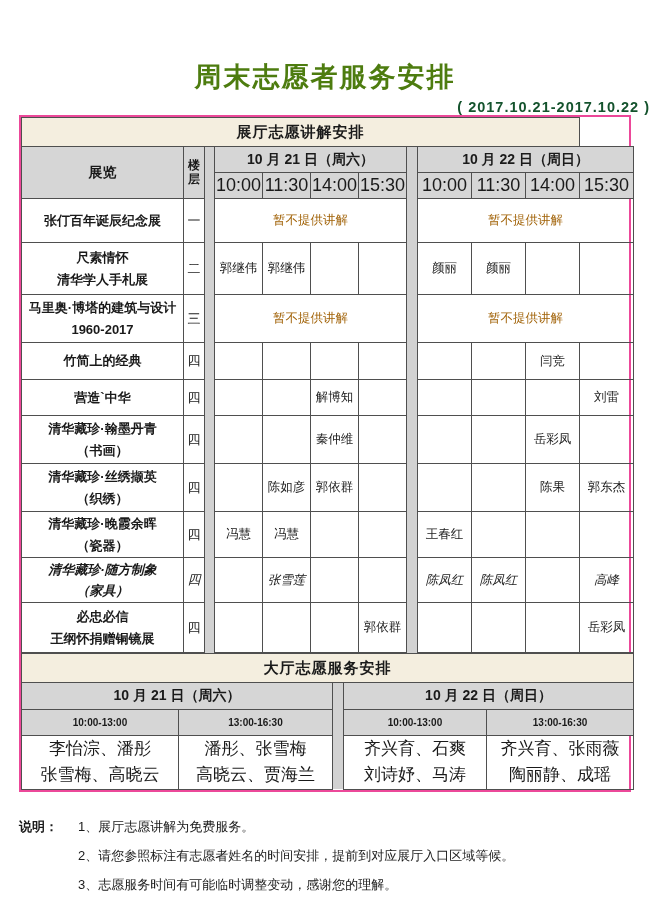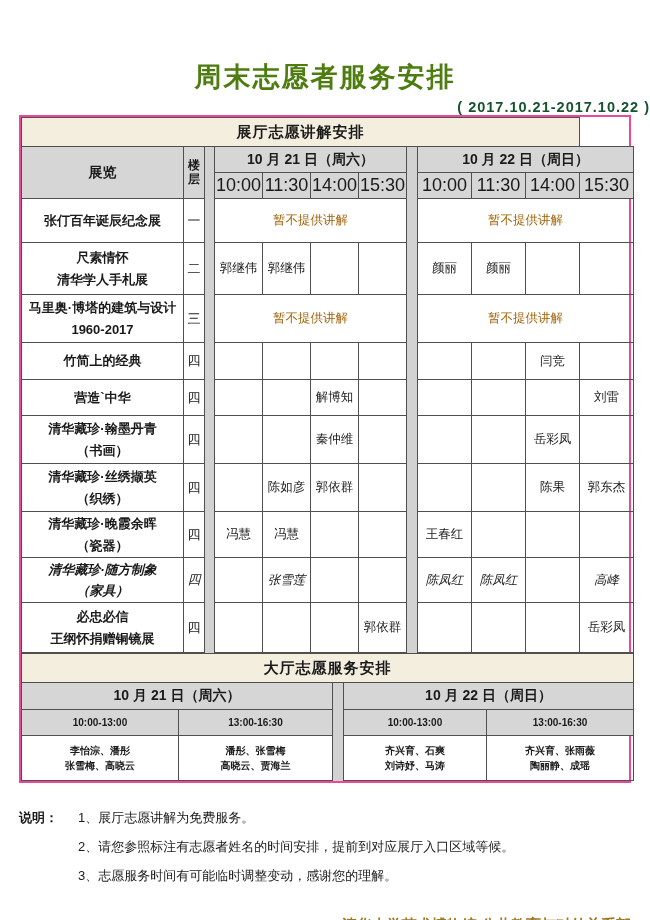--- a/index.html
+++ b/index.html
@@ -31,21 +31,21 @@
   td.hdr{background:#d6d6d6;font-weight:bold;font-size:14px;}
   td.hdr-floor{background:#d6d6d6;font-weight:bold;font-size:12px;line-height:1.15;}
   td.time{background:#d6d6d6;font-weight:normal;font-size:18px;height:25px;}
   td.gapcol{background:#d2d2d2;border-top:none;border-bottom:none;}
   td.exh{font-size:13px;font-weight:bold;line-height:1.65;}
   td.floor{font-size:13px;}
   td.name{font-size:12.5px;}
   td.nosvc{font-size:12.5px;color:#a16207;}
   td.lobby-day{background:#d6d6d6;font-weight:bold;font-size:14px;height:26px;}
   td.lobby-time{background:#d6d6d6;font-weight:bold;font-size:10px;height:25px;}
-  td.lobby-names{font-size:10px;font-weight:bold;line-height:1.55;height:44px;text-align:center;}
+  td.lobby-names{font-size:17px;font-weight:normal;line-height:1.55;height:44px;text-align:center;}
   .notes{
     margin:20px 0 0 19px;width:612px;font-size:13px;color:#1a1a1a;
     display:flex;align-items:flex-start;gap:13px;
   }
   .notes-label{font-weight:bold;flex:0 0 46px;line-height:29px;}
   .notes-items{flex:1;}
   .notes-items div{line-height:29px;}
   .footer-org{
     width:612px;margin:26px 0 0 19px;text-align:right;
     color:#9d7a28;font-weight:bold;font-size:15px;

